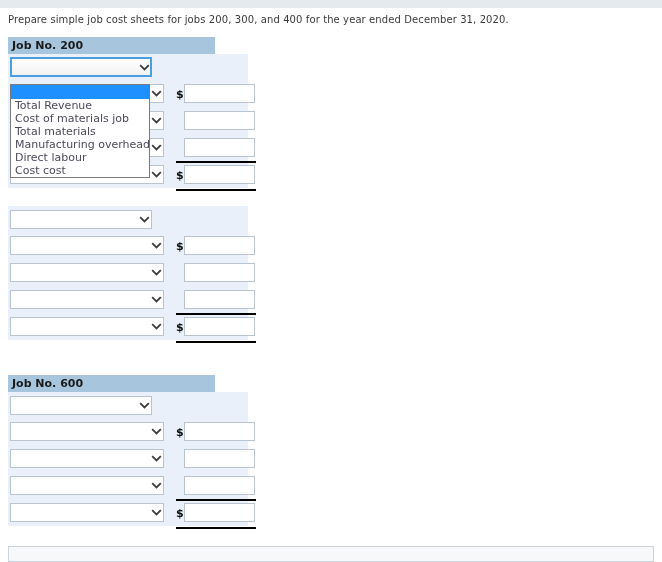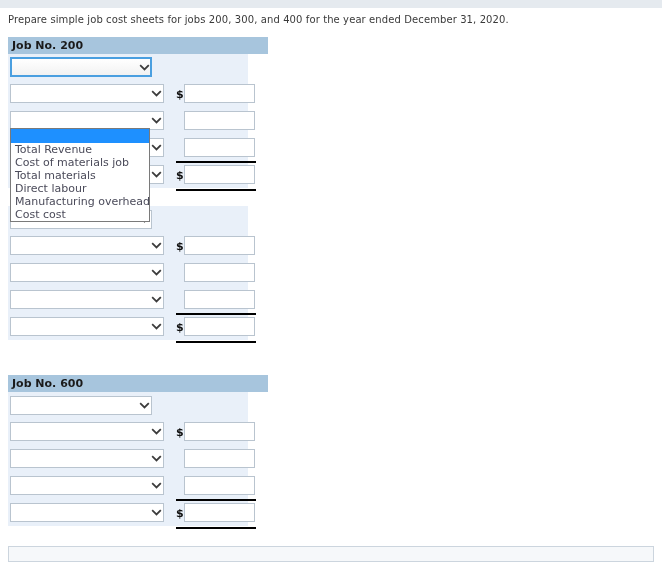--- a/index.html
+++ b/index.html
@@ -40,21 +40,21 @@
   }
   .job-header {
     background: #a7c5dd;
     height: 17px;
     line-height: 17px;
     font-weight: bold;
     font-size: 11px;
     color: #1a1a1a;
     padding-left: 4px;
     box-sizing: border-box;
-    width: 260px;
+    width: 207px;
   }
   .row {
     position: relative;
     width: 240px;
     height: 27px;
     background: #e9f0f9;
     box-sizing: border-box;
   }
   .row.first {
     height: 26px;
@@ -134,21 +134,20 @@
     position: absolute;
     left: 10px;
     top: 84px;
     width: 140px;
     background: #ffffff;
     border: 1px solid #7a7a7a;
     z-index: 50;
     font-size: 11px;
     padding: 0;
     box-sizing: border-box;
-    margin-top: 44px;
   }
   .opt {
     height: 13px;
     line-height: 13px;
     padding-left: 4px;
     color: #4b4b5a;
     white-space: nowrap;
     font-size: 11px;
   }
   .opt.blank {
@@ -336,19 +335,19 @@
         <input type="text" class="amt" style="">
       </div>
     </div>
   </div>
 
 <div id="option-list">
     <div class="opt blank"></div>
     <div class="opt">Total Revenue</div>
     <div class="opt">Cost of materials job</div>
     <div class="opt">Total materials</div>
+    <div class="opt">Manufacturing overhead</div>
     <div class="opt">Direct labour</div>
-    <div class="opt">Manufacturing overhead</div>
     <div class="opt">Cost cost</div>
   </div>
 
 <div id="bottom-panel"></div>
 <div id="bottom-panel-inner"></div>
 
 </body></html>

